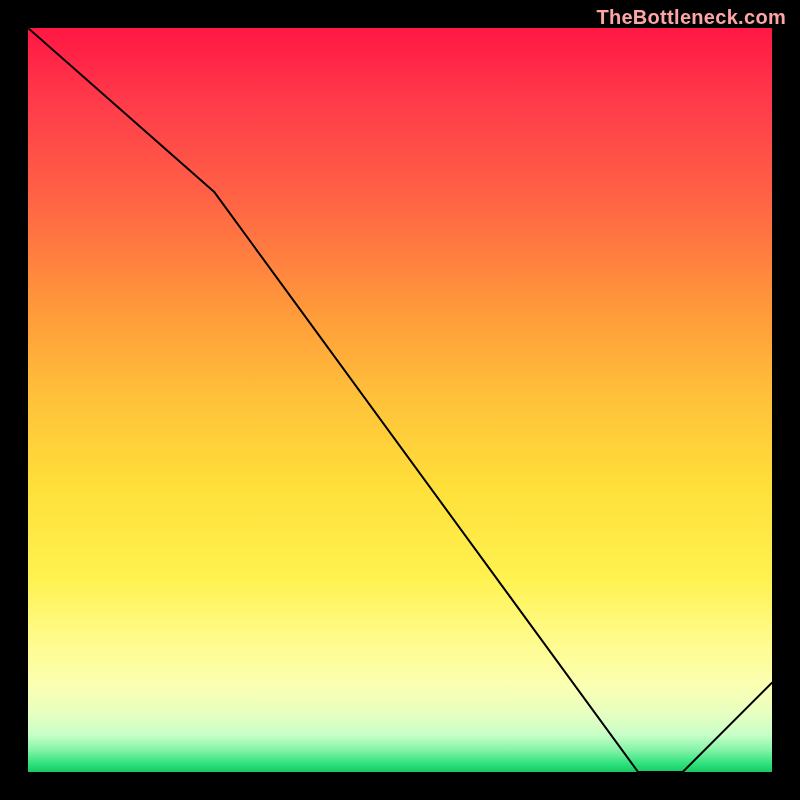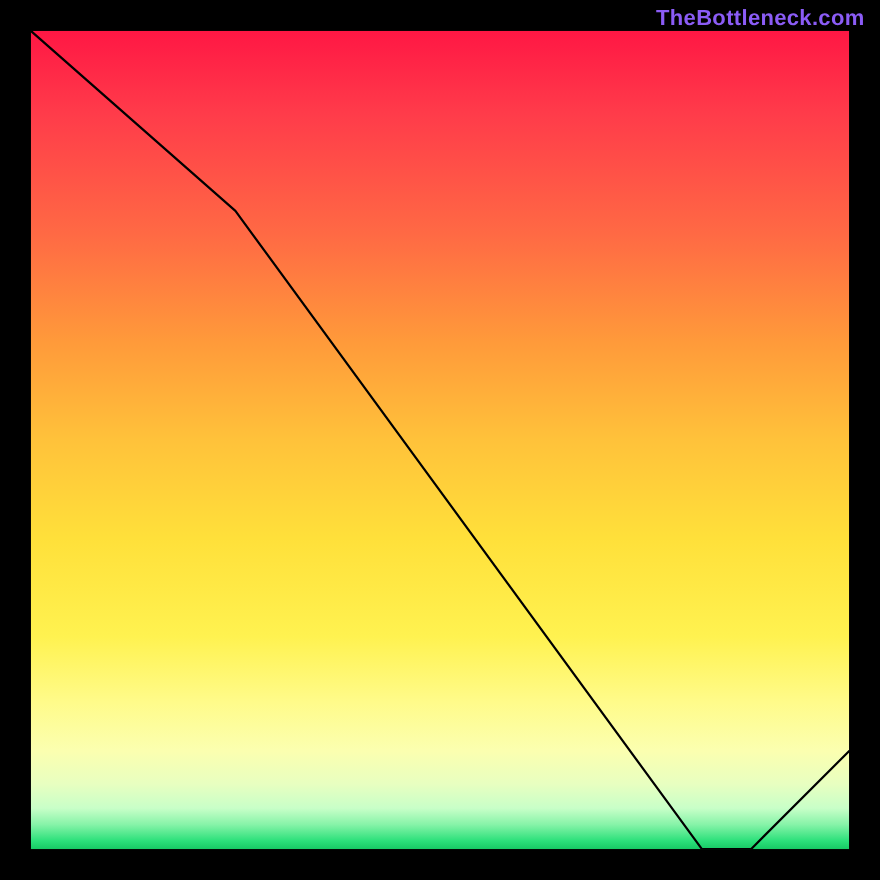--- a/index.html
+++ b/index.html
@@ -13,21 +13,21 @@
   .canvas {
     position: relative;
     width: 800px;
     height: 800px;
     background: #000000;
   }
   .watermark {
     position: absolute;
     top: 6px;
     right: 14px;
-    color: #8b5cf6;
+    color: #fca5a5;
     font-size: 20px;
     font-weight: 600;
     letter-spacing: 0.3px;
     z-index: 30;
   }
   .plot-area {
     position: absolute;
     left: 28px;
     top: 28px;
     width: 744px;

